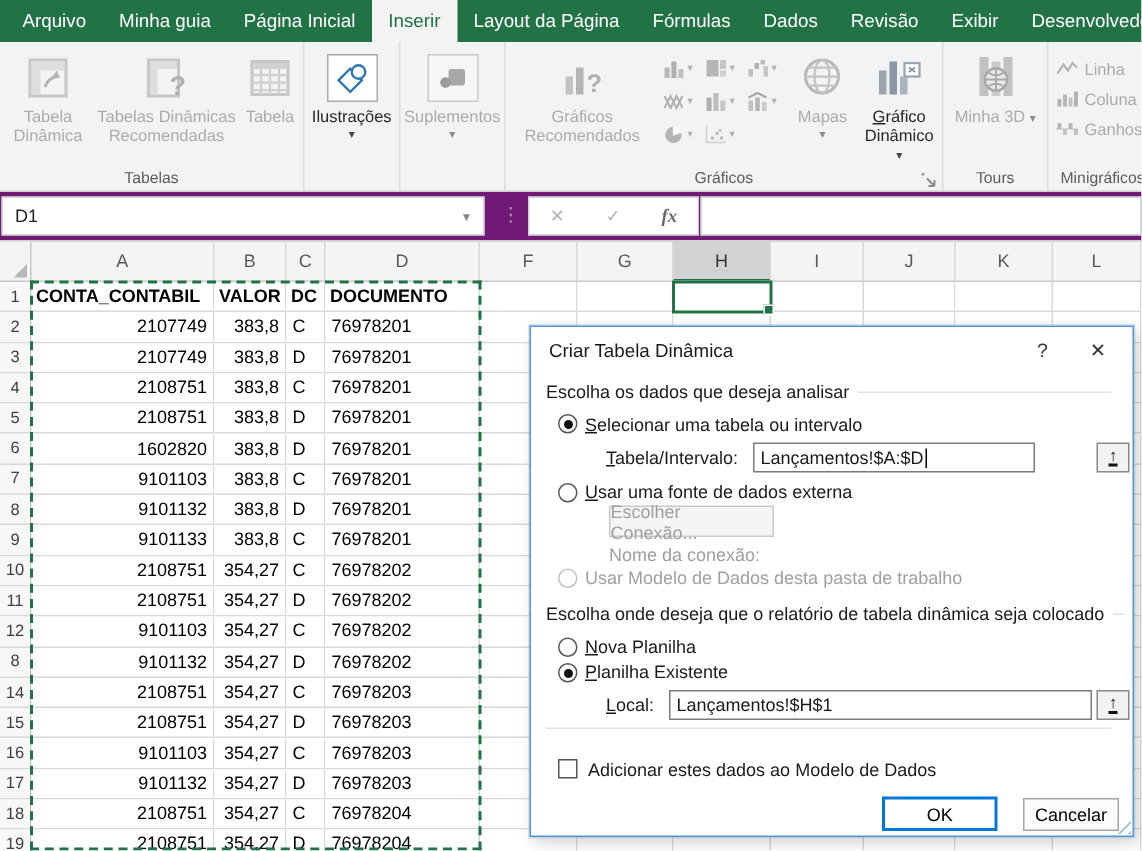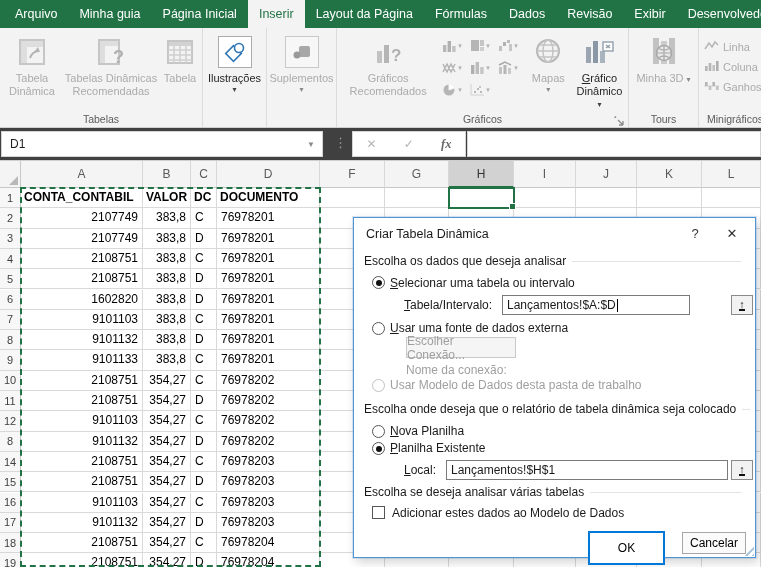--- a/index.html
+++ b/index.html
@@ -32,21 +32,21 @@
   .minigrid{display:flex;flex-direction:column;gap:3px;padding-top:5px;width:88px;}
   .minirow{display:flex;gap:2px;padding-left:4px;}
   .minibtn{display:flex;align-items:center;gap:1px;width:26px;height:19px;}
   .mcaret{font-size:7px;color:#b0b0b0;line-height:7px;}
   
   .sparkcol{display:flex;flex-direction:column;gap:4px;padding-top:8px;padding-left:4px;}
   .sparkbtn{display:flex;align-items:center;gap:4px;font-size:11px;color:#ababab;height:16px;white-space:nowrap;}
   
   .launcher{position:absolute;right:3px;bottom:3px;width:11px;height:11px;}
   
-  .fbar{position:absolute;left:0;top:128px;width:761px;height:33px;background:#404040;
+  .fbar{position:absolute;left:0;top:128px;width:761px;height:33px;background:#701a75;
         border-bottom:1px solid #cfcfcf;box-sizing:border-box;}
   .namebox{position:absolute;left:1px;top:3px;width:322px;height:26px;background:#fff;
            border:1px solid #d4d4d4;box-sizing:border-box;font-size:12px;color:#222;
            display:flex;align-items:center;padding-left:8px;}
   .namebox .dd{position:absolute;right:7px;font-size:8px;color:#8a8a8a;}
   .fdots{position:absolute;left:334px;top:7px;color:#a0a0a0;font-size:13px;}
   .fxbox{position:absolute;left:352px;top:3px;width:114px;height:26px;background:#fff;
          border:1px solid #d4d4d4;box-sizing:border-box;display:flex;align-items:center;
          justify-content:space-around;}
   .fxbox .fb-x,.fxbox .fb-ck{color:#b5b5b5;font-size:12px;}
@@ -712,24 +712,23 @@
 
   <div class="dlabel" style="left:50px;top:245px"><span class="accel">Local:</span></div>
   <div class="dfield" style="left:92px;top:242px;width:282px">
       <span>Lançamentos!$H$1</span>
     </div>
   <div class="collapse-btn" style="left:377px;top:242px">
       <span>↑</span>
     </div>
 
   <div class="dsection" style="top:267px">
-    <span>Escolha se deseja analisar várias tabelas</span>
       <span class="rule"></span>
   </div>
 
   <div class="checkbox" style="left:18px;top:288px"></div>
   <div class="dlabel" style="left:38px;top:288px">Adicionar estes dados ao Modelo de Dados</div>
 
-  <div class="dbtn btn-ok" style="left:234px;top:313px;width:77px;height:34px">OK</div>
+  <div class="dbtn btn-ok" style="left:234px;top:313px;width:77px;height:23px">OK</div>
   <div class="dbtn btn-cancel" style="left:328px;top:314px;width:64px;height:22px">Cancelar</div>
 
   <div class="grip"></div>
 </div>
 
 </body></html>

